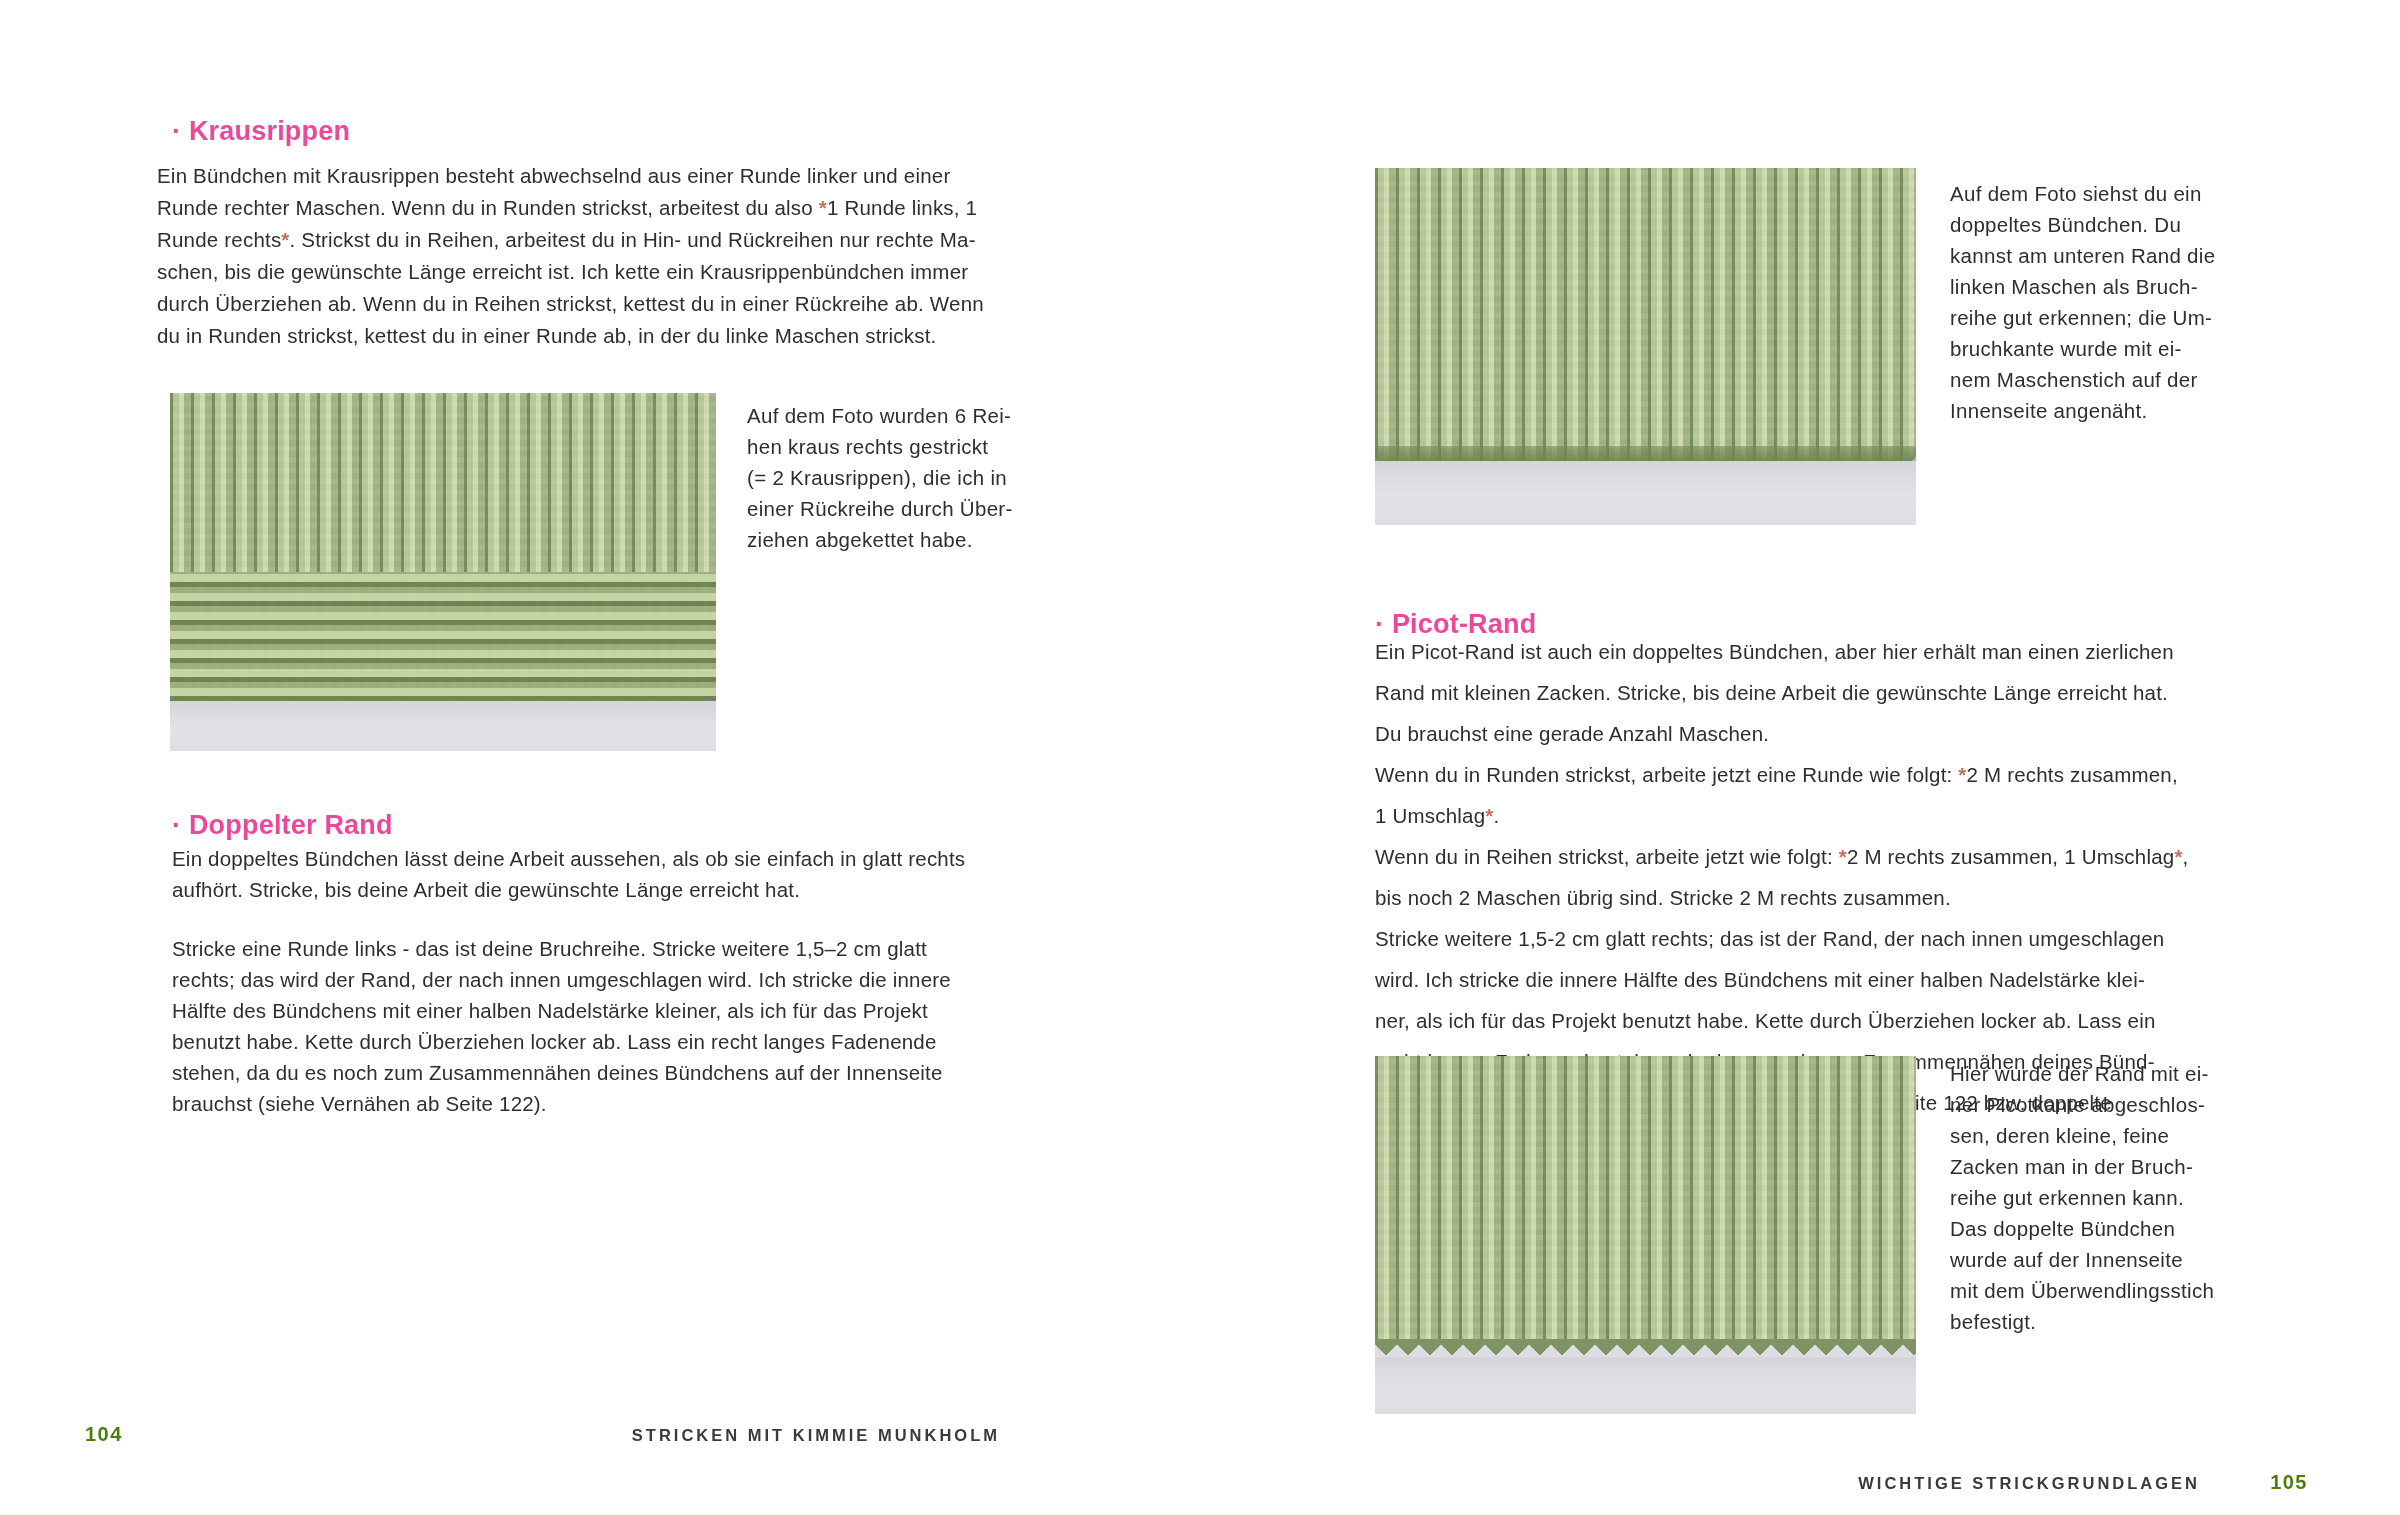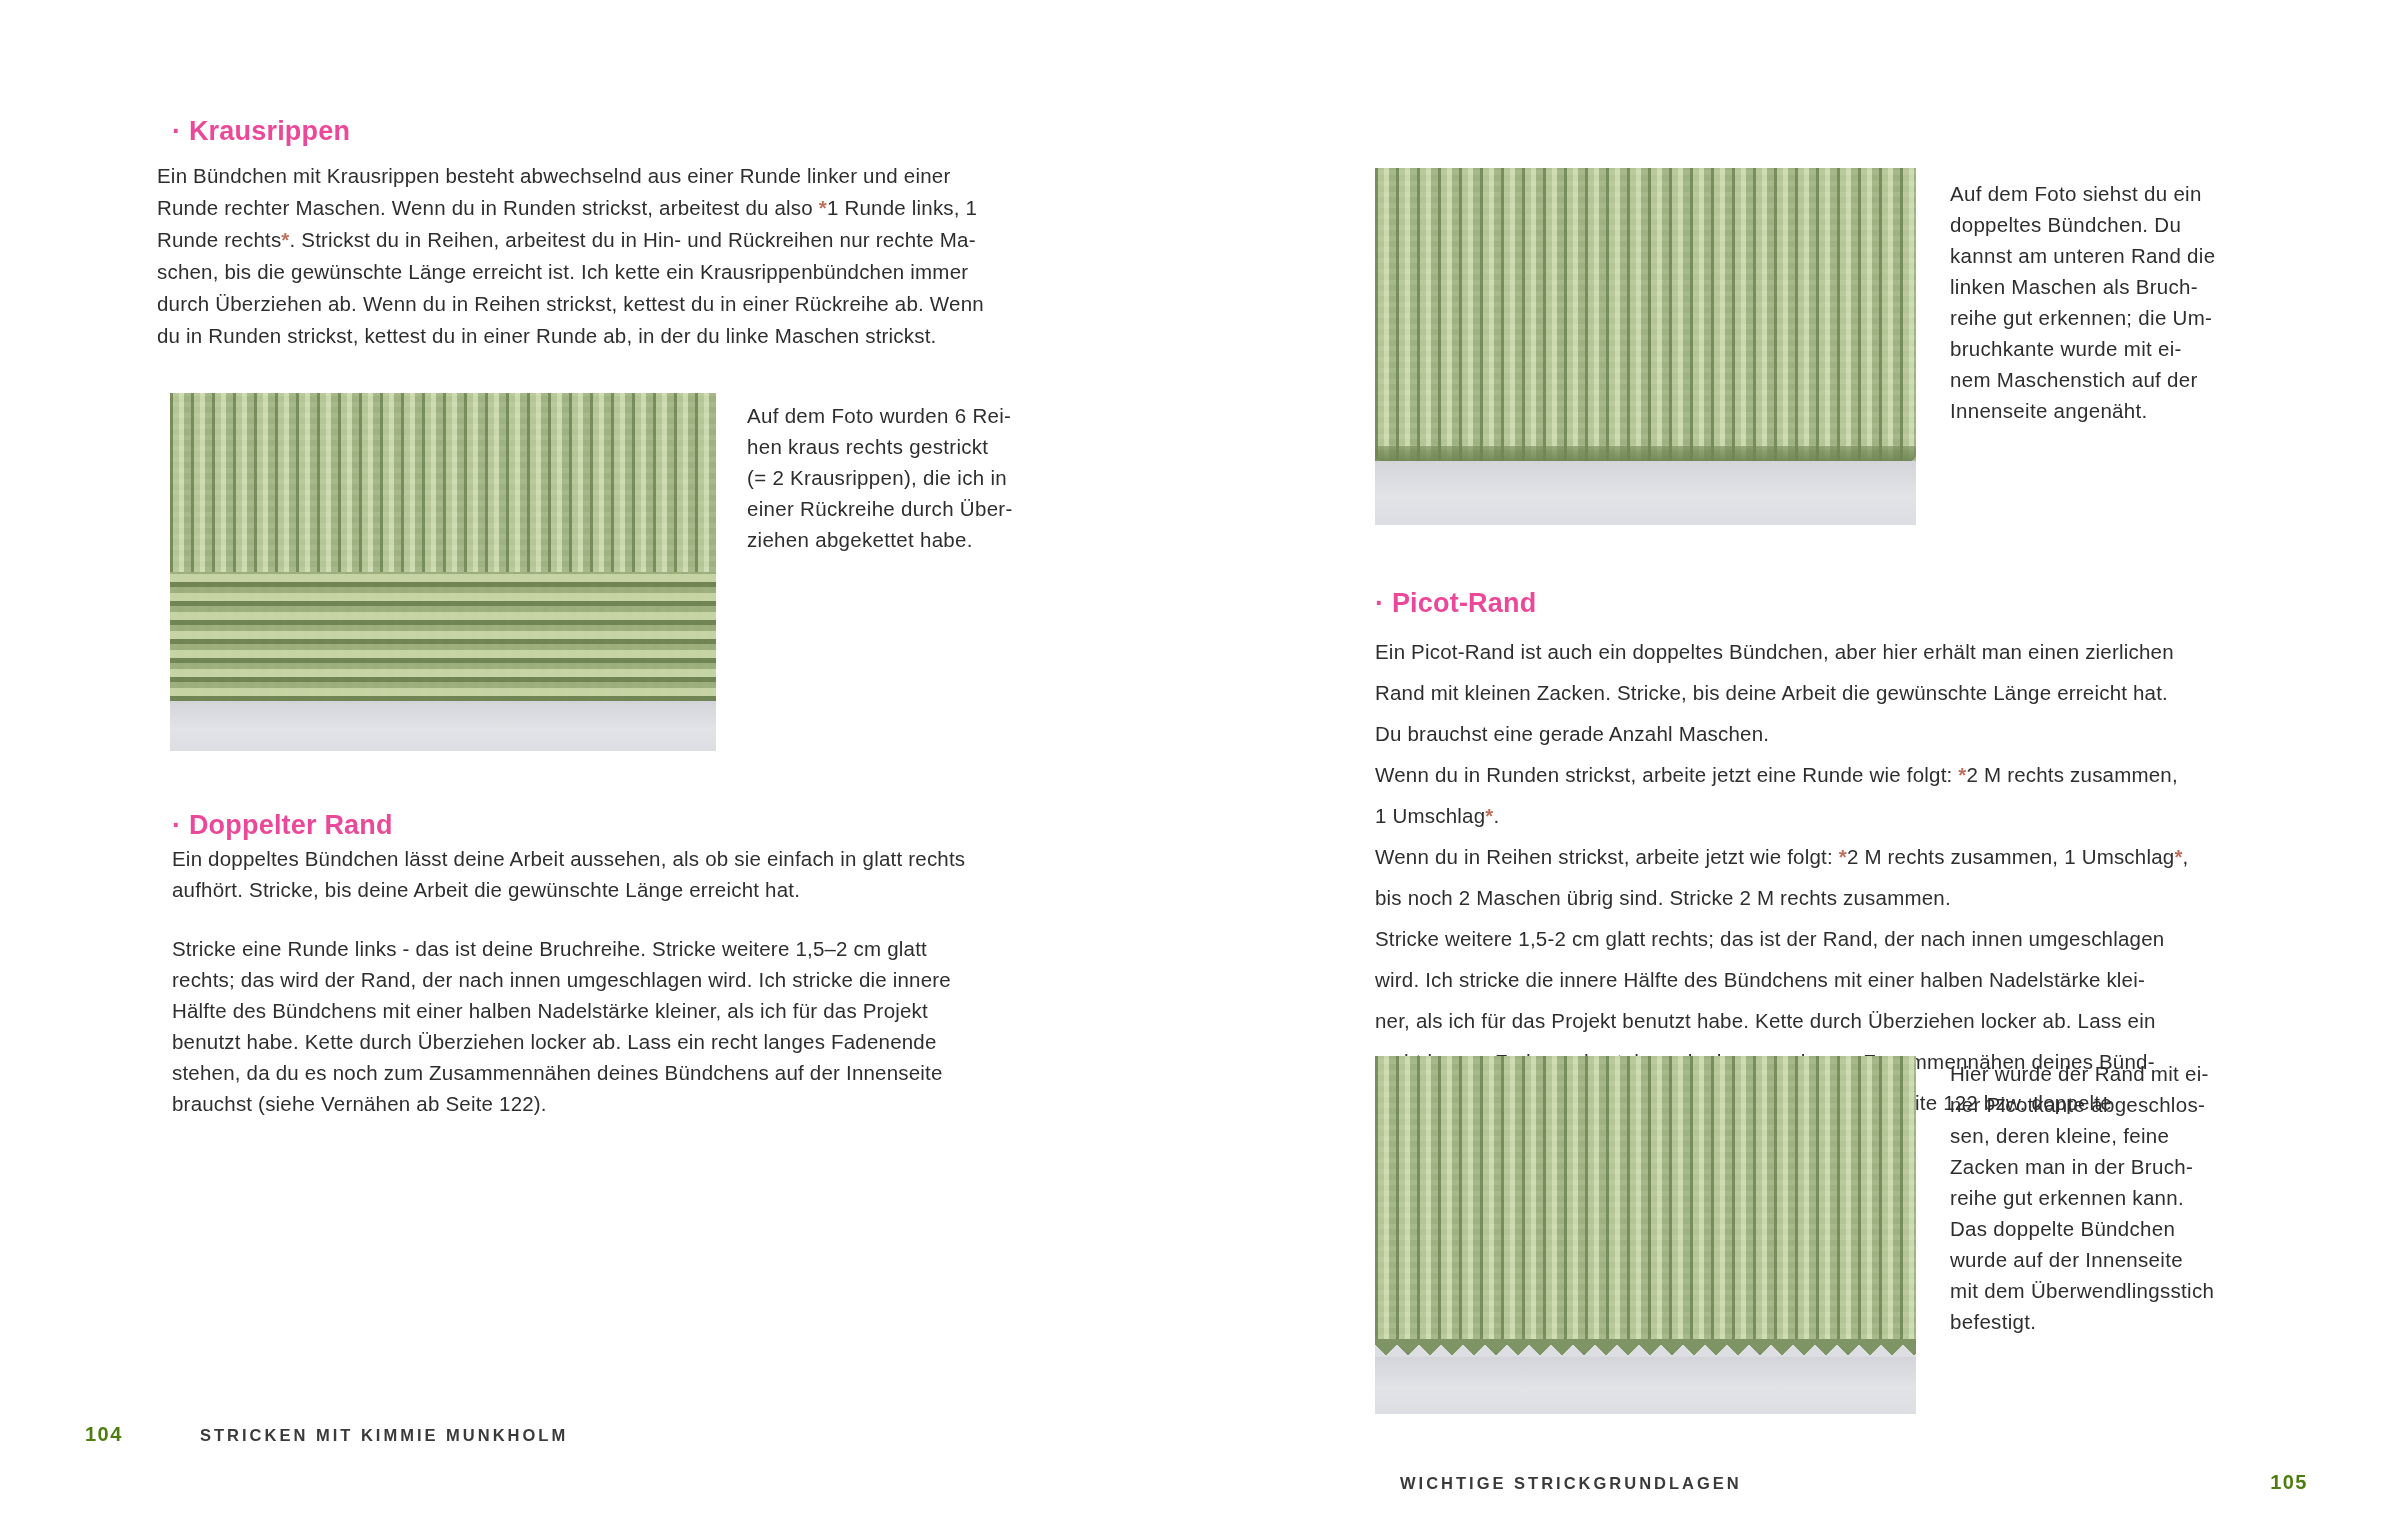--- a/index.html
+++ b/index.html
@@ -79,21 +79,21 @@
     position:absolute; left:0; right:0; bottom:0;
     background:linear-gradient(180deg,#d3d5da 0%, #e2e3e7 55%, #dddee3 100%);
   }
   .photo .shadow {
     position:absolute; left:0; right:0; height:8px;
     background:linear-gradient(180deg, rgba(90,95,85,0.35), transparent);
   }
   
   .running-title {
     font-size:16.5px; font-weight:bold; letter-spacing:3px;
-    color:#3a3a3a; text-align:left;
+    color:#3a3a3a; text-align:right;
   }
   .page-num {
     font-size:20px; font-weight:bold; letter-spacing:1.5px; color:#4d7c0f;
   }
 </style>
 </head>
 <body>
 
 <div class="abs" style="left:0;top:0;width:1200px;height:1515px;">
 
@@ -147,21 +147,21 @@
 
   <div class="caption abs" style="left:750px;top:130px;width:330px;">Auf dem Foto siehst du ein
 doppeltes Bündchen. Du
 kannst am unteren Rand die
 linken Maschen als Bruch-
 reihe gut erkennen; die Um-
 bruchkante wurde mit ei-
 nem Maschenstich auf der
 Innenseite angenäht.</div>
 
-  <h2 class="sec-heading abs" style="left:175px;top:540px;">· Picot-Rand</h2>
+  <h2 class="sec-heading abs" style="left:175px;top:561px;">· Picot-Rand</h2>
 
   <div class="body-text tight abs" style="left:175px;top:583px;width:950px;">Ein Picot-Rand ist auch ein doppeltes Bündchen, aber hier erhält man einen zierlichen
 Rand mit kleinen Zacken. Stricke, bis deine Arbeit die gewünschte Länge erreicht hat.
 Du brauchst eine gerade Anzahl Maschen.
 Wenn du in Runden strickst, arbeite jetzt eine Runde wie folgt: <span class="ast">*</span>2 M rechts zusammen,
 1 Umschlag<span class="ast">*</span>.
 Wenn du in Reihen strickst, arbeite jetzt wie folgt: <span class="ast">*</span>2 M rechts zusammen, 1 Umschlag<span class="ast">*</span>,
 bis noch 2 Maschen übrig sind. Stricke 2 M rechts zusammen.
 Stricke weitere 1,5-2 cm glatt rechts; das ist der Rand, der nach innen umgeschlagen
 wird. Ich stricke die innere Hälfte des Bündchens mit einer halben Nadelstärke klei-

